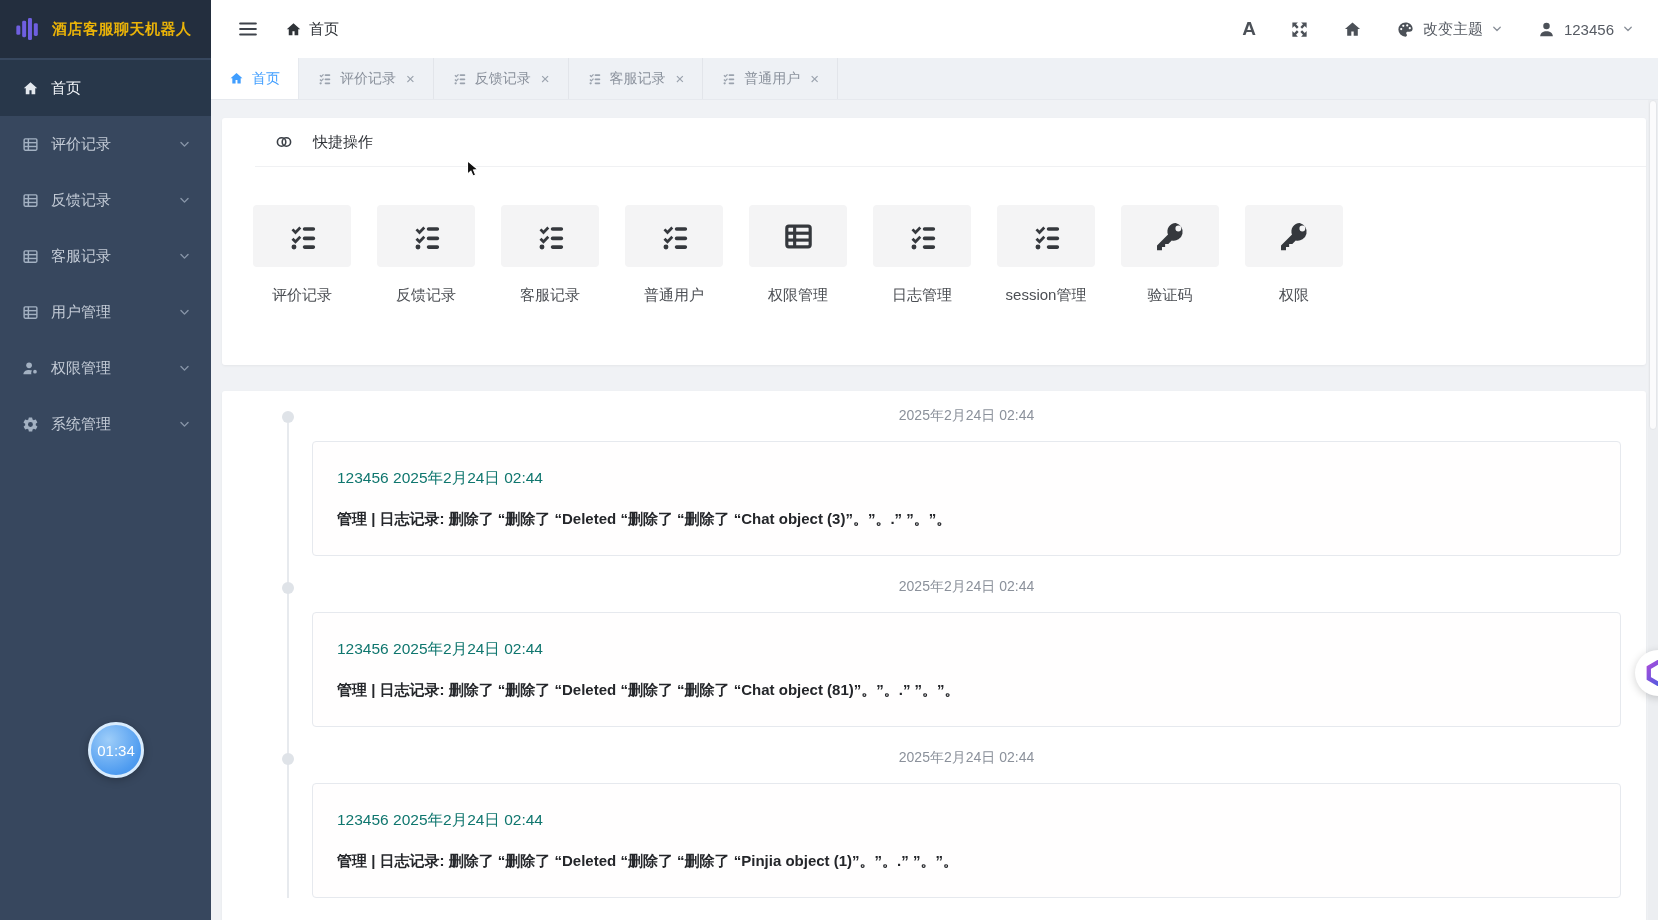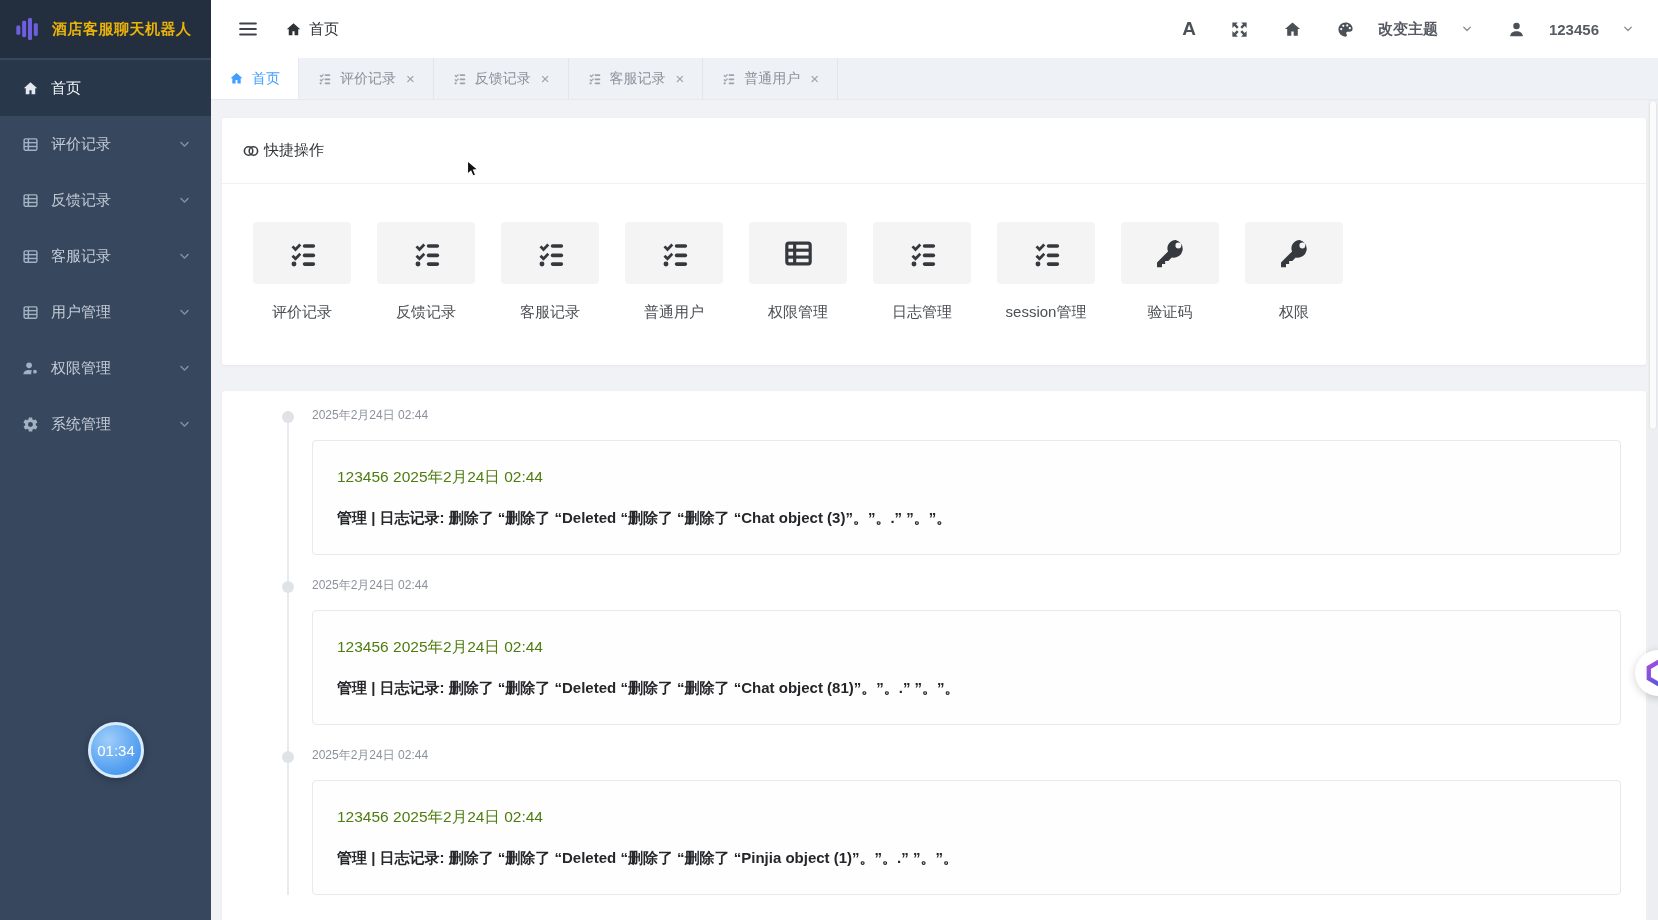--- a/index.html
+++ b/index.html
@@ -29,60 +29,60 @@
 
   
   .main { flex:1; display:flex; flex-direction:column; min-width:0; }
 
   .topbar { height:58px; background:#ffffff; display:flex; align-items:center; padding:0 24px 0 26px; }
   .hamburger { width:22px; height:22px; color:#3e434b; cursor:pointer; }
   .breadcrumb { display:flex; align-items:center; gap:7px; margin-left:26px; color:#2f3338; }
   .breadcrumb .bc-icon { width:17px; height:17px; color:#2f3338; }
   .breadcrumb .bc-label { font-size:15px; }
   .topbar-right { margin-left:auto; display:flex; align-items:center; gap:34px; color:#4c5158; }
-  .tb-btn { display:flex; align-items:center; gap:23px; cursor:pointer;font-weight:bold; }
+  .tb-btn { display:flex; align-items:center; gap:8px; cursor:pointer; }
   .tb-icon { width:19px; height:19px; color:#4c5158; }
   .font-a { font-size:19px; font-weight:bold; color:#4c5158; }
   .tb-label { font-size:15px; color:#565b63; }
   .tb-caret { width:12px; height:12px; color:#8a9099; }
 
   
   .tabbar { height:42px; background:#eef1f5; display:flex; align-items:stretch; border-bottom:1px solid #e6e9ee; }
   .tab { display:flex; align-items:center; gap:8px; padding:0 18px; font-size:14px; color:#8a919c;
     border-right:1px solid #e2e5ea; cursor:pointer; }
   .tab .tab-icon { width:15px; height:15px; color:#9aa2ad; }
   .tab .tab-close { font-size:15px; color:#9aa2ad; margin-left:2px; cursor:pointer; line-height:1; }
   .tab.active { background:#ffffff; color:#409eff; border-right:1px solid #e6e9ee; }
   .tab.active .tab-icon { color:#409eff; }
 
   
   .content { flex:1; padding:18px 12px 0 11px; position:relative; overflow:hidden; }
   .card { background:#ffffff; border-radius:3px; box-shadow:0 1px 3px rgba(0,0,0,.05); }
 
   .quick-card { height:247px; margin-bottom:26px; }
-  .card-header { height:66px; display:flex; align-items:center; padding:0 20px; border-bottom:1px solid #f0f1f3; gap:4px; }
+  .card-header { height:49px; display:flex; align-items:center; padding:0 20px; border-bottom:1px solid #f0f1f3; gap:20px;margin-left:33px; }
   .qc-icon { width:18px; height:18px; color:#3a3f46; }
   .card-title { font-size:15px; color:#303338; }
   .quick-grid { display:flex; padding:38px 0 0 31px; gap:26px; }
   .quick-item { width:98px; display:flex; flex-direction:column; align-items:center; cursor:pointer; }
   .qi-box { width:98px; height:62px; background:#f4f4f5; border-radius:4px; display:flex; align-items:center; justify-content:center; }
   .qi-icon { width:33px; height:33px; color:#35383d; }
   .qi-label { margin-top:19px; font-size:15px; color:#4c4f54; white-space:nowrap; }
 
   .recent-card { height:560px; }
   .recent-header { height:56px; display:flex; align-items:center; justify-content:space-between; padding:0 22px; border-bottom:1px solid #edeff2; }
   .collapse-chevron { width:14px; height:14px; color:#7fb2ef; cursor:pointer; }
 
   .timeline { position:relative; padding:16px 25px 0 0; }
   .tl-line { position:absolute; left:65px; top:32px; bottom:0; width:2px; background:#e7eaee; }
   .tl-entry { position:relative; padding-left:90px; margin-bottom:22px; }
   .tl-dot { position:absolute; left:60px; top:4px; width:12px; height:12px; border-radius:50%; background:#dfe3e8; }
-  .tl-date { font-size:12px; color:#8b919b; margin-bottom:16px; }
+  .tl-date { font-size:14px; color:#8b919b; margin-bottom:16px;text-align:center; }
   .tl-box { border:1px solid #e6e9ee; border-radius:4px; background:#fffefe; padding:26px 24px; }
-  .tl-user { font-size:15.5px; color:#4d7c0f; }
+  .tl-user { font-size:15.5px; color:#0f766e; }
   .tl-detail { margin-top:21px; font-size:15px; font-weight:bold; color:#24262a; }
 
   
   .scrollbar-track { position:absolute; right:0; top:100px; bottom:0; width:10px; background:#eceef1; z-index:8; }
   .scrollbar-thumb { position:absolute; top:0; left:1px; width:8px; height:330px; background:#fbfbfc; border:1px solid #e4e6e9; border-radius:5px; cursor:pointer; }
 
   .float-widget { position:absolute; right:-23px; top:650px; width:46px; height:46px; border-radius:50%;
     background:#ffffff; box-shadow:0 2px 8px rgba(0,0,0,.18); display:flex; align-items:center; justify-content:center; z-index:9; cursor:pointer; }
   .float-widget svg { width:26px; height:26px; }
 

